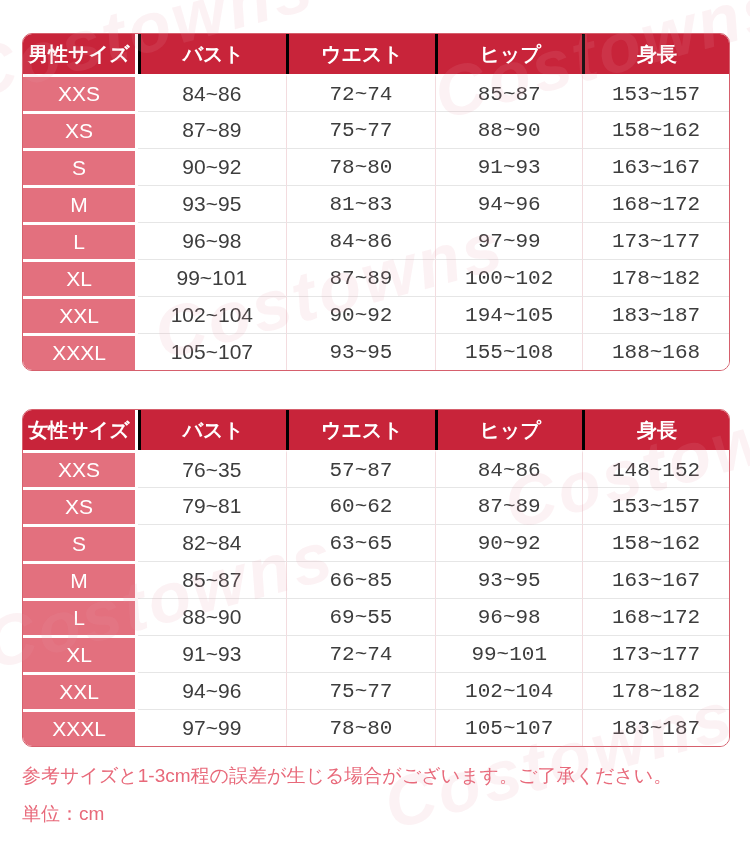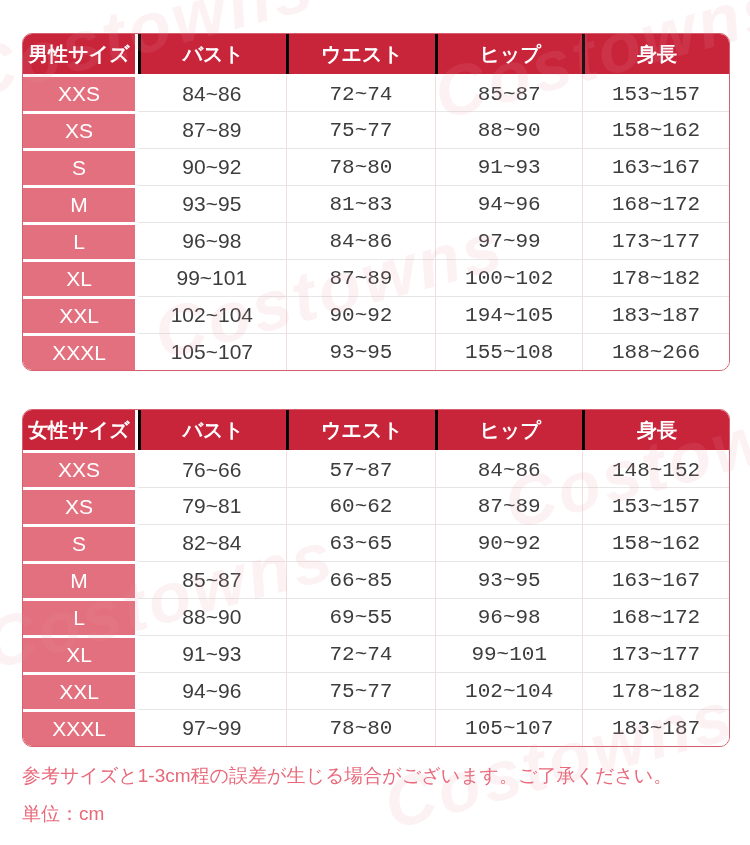--- a/index.html
+++ b/index.html
@@ -137,21 +137,21 @@
           <td class="dat">102~104</td>
           <td class="dat">90~92</td>
           <td class="dat">194~105</td>
           <td class="dat">183~187</td>
         </tr>
         <tr>
           <td class="lbl">XXXL</td>
           <td class="dat">105~107</td>
           <td class="dat">93~95</td>
           <td class="dat">155~108</td>
-          <td class="dat">188~266</td>
+          <td class="dat">188~168</td>
         </tr>
       </tbody>
     </table>
   </div>
 
   <div class="tbl-wrap second">
     <table class="size-table">
       <colgroup>
           <col class="c0">
           <col class="c1">
@@ -164,21 +164,21 @@
           <th class="hdr">女性サイズ</th>
           <th class="hdr sep">バスト</th>
           <th class="hdr sep">ウエスト</th>
           <th class="hdr sep">ヒップ</th>
           <th class="hdr sep">身長</th>
         </tr>
       </thead>
       <tbody>
         <tr>
           <td class="lbl">XXS</td>
-          <td class="dat">76~66</td>
+          <td class="dat">76~35</td>
           <td class="dat">57~87</td>
           <td class="dat">84~86</td>
           <td class="dat">148~152</td>
         </tr>
         <tr>
           <td class="lbl">XS</td>
           <td class="dat">79~81</td>
           <td class="dat">60~62</td>
           <td class="dat">87~89</td>
           <td class="dat">153~157</td>

